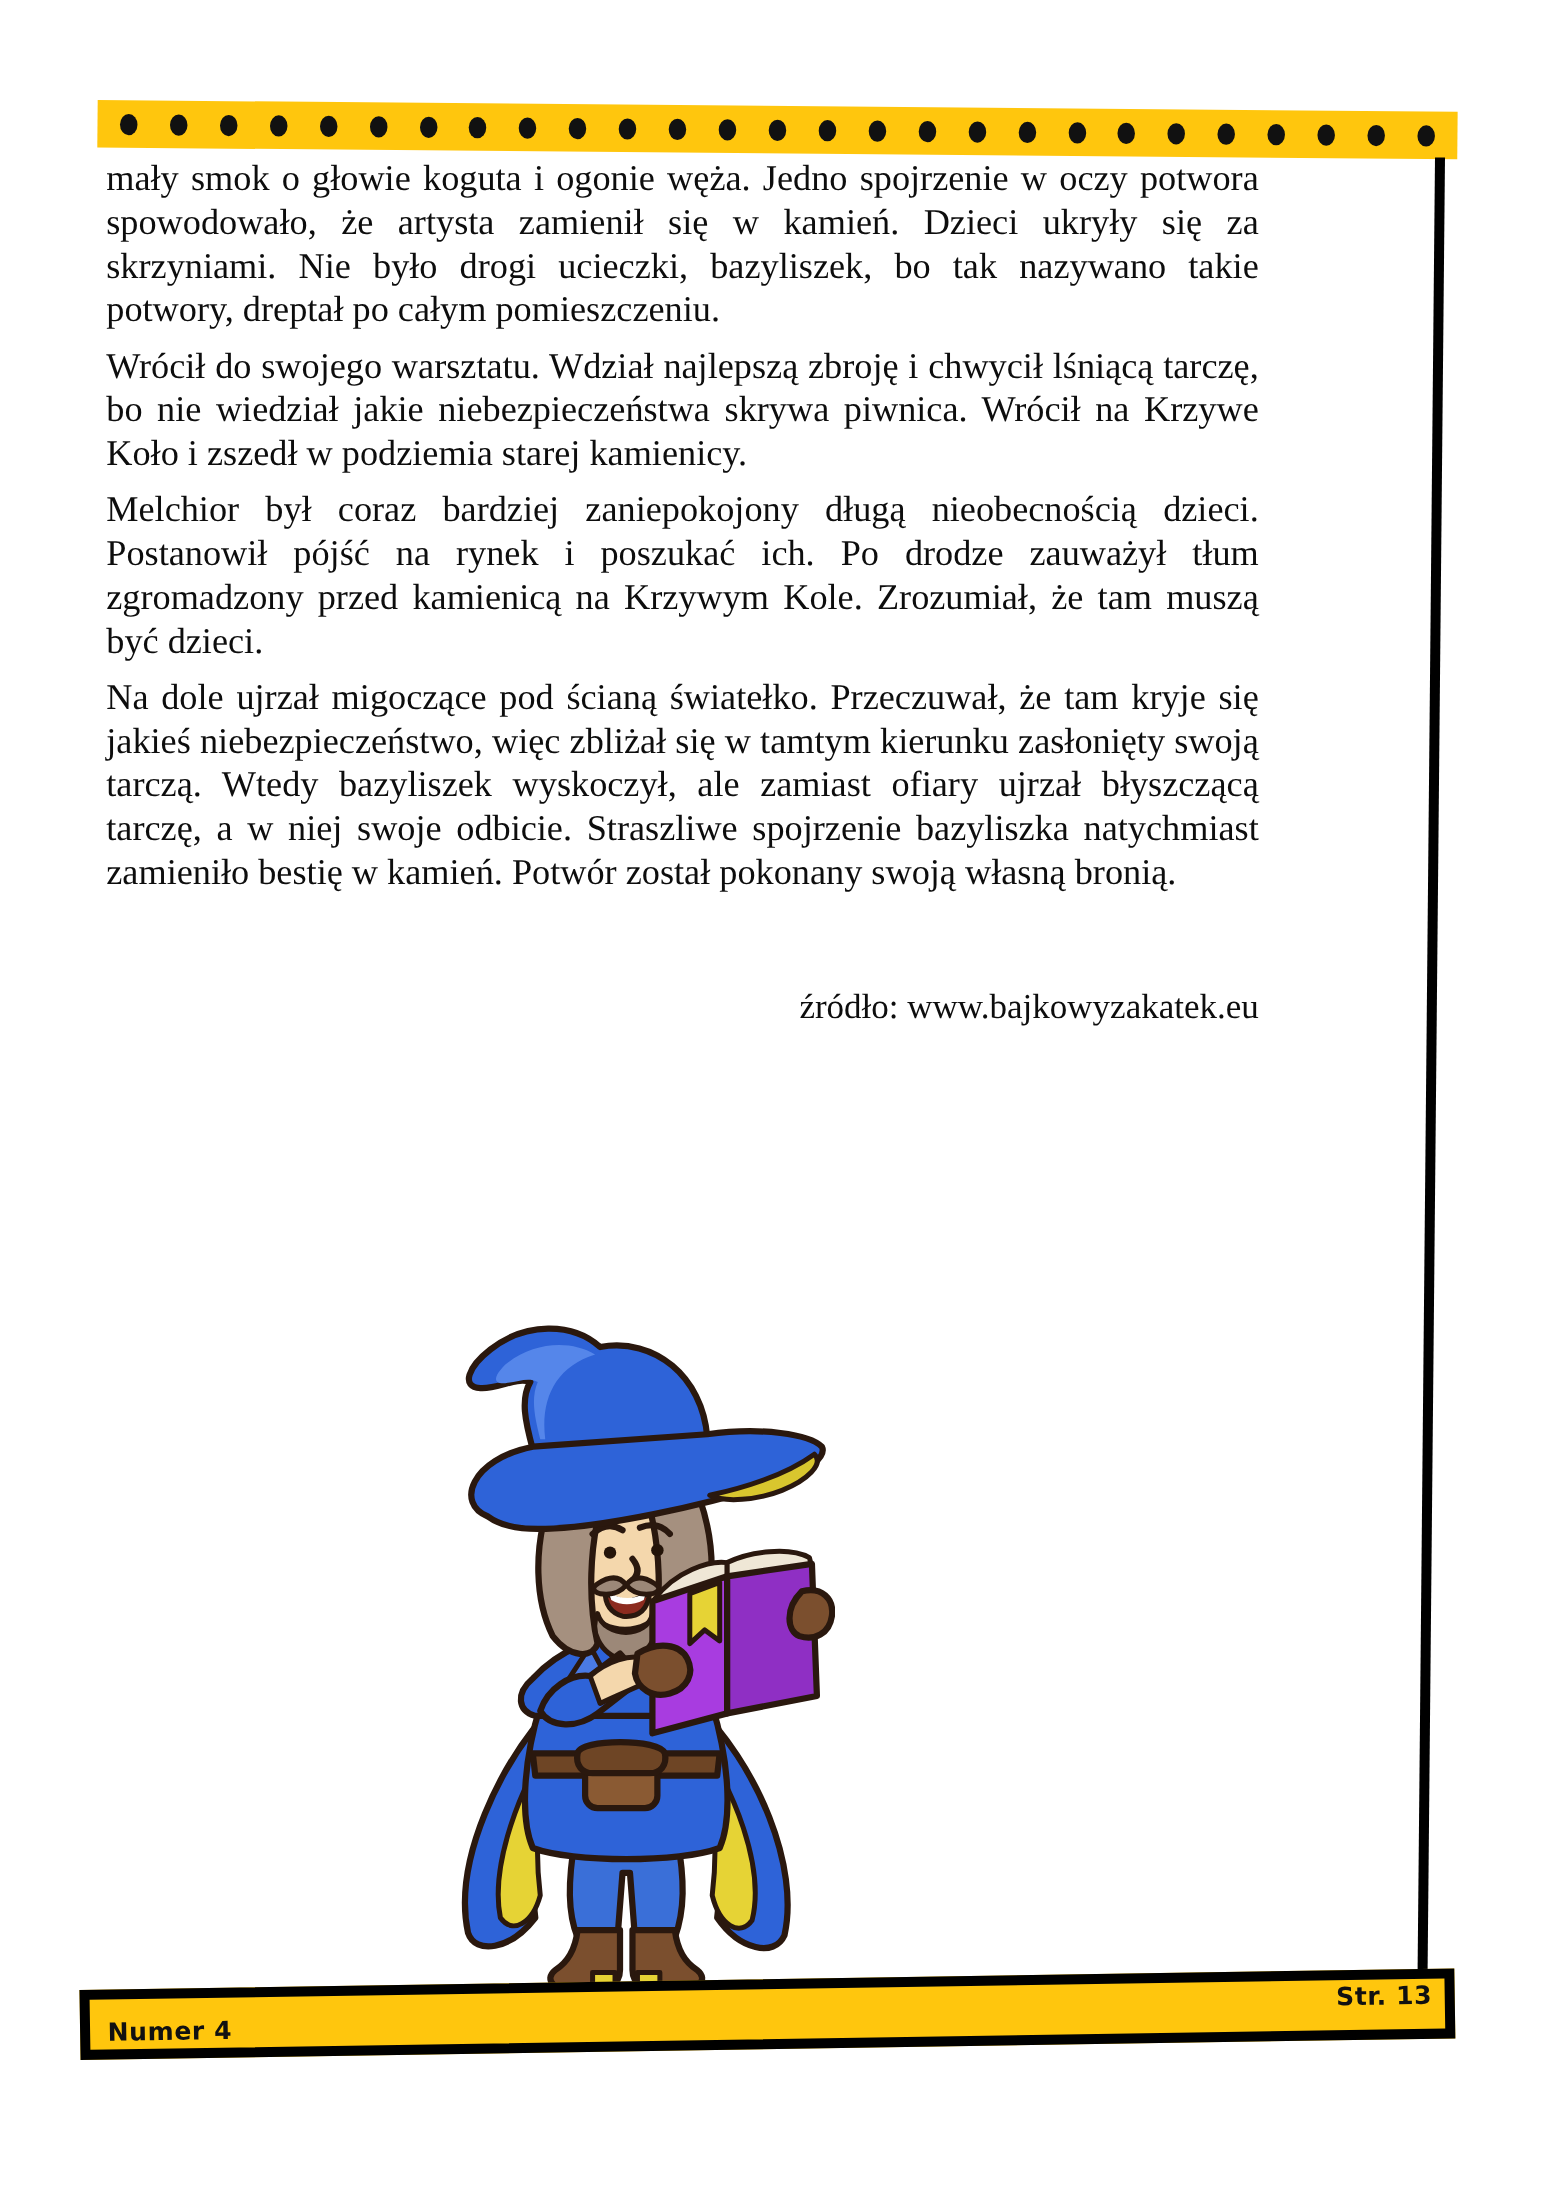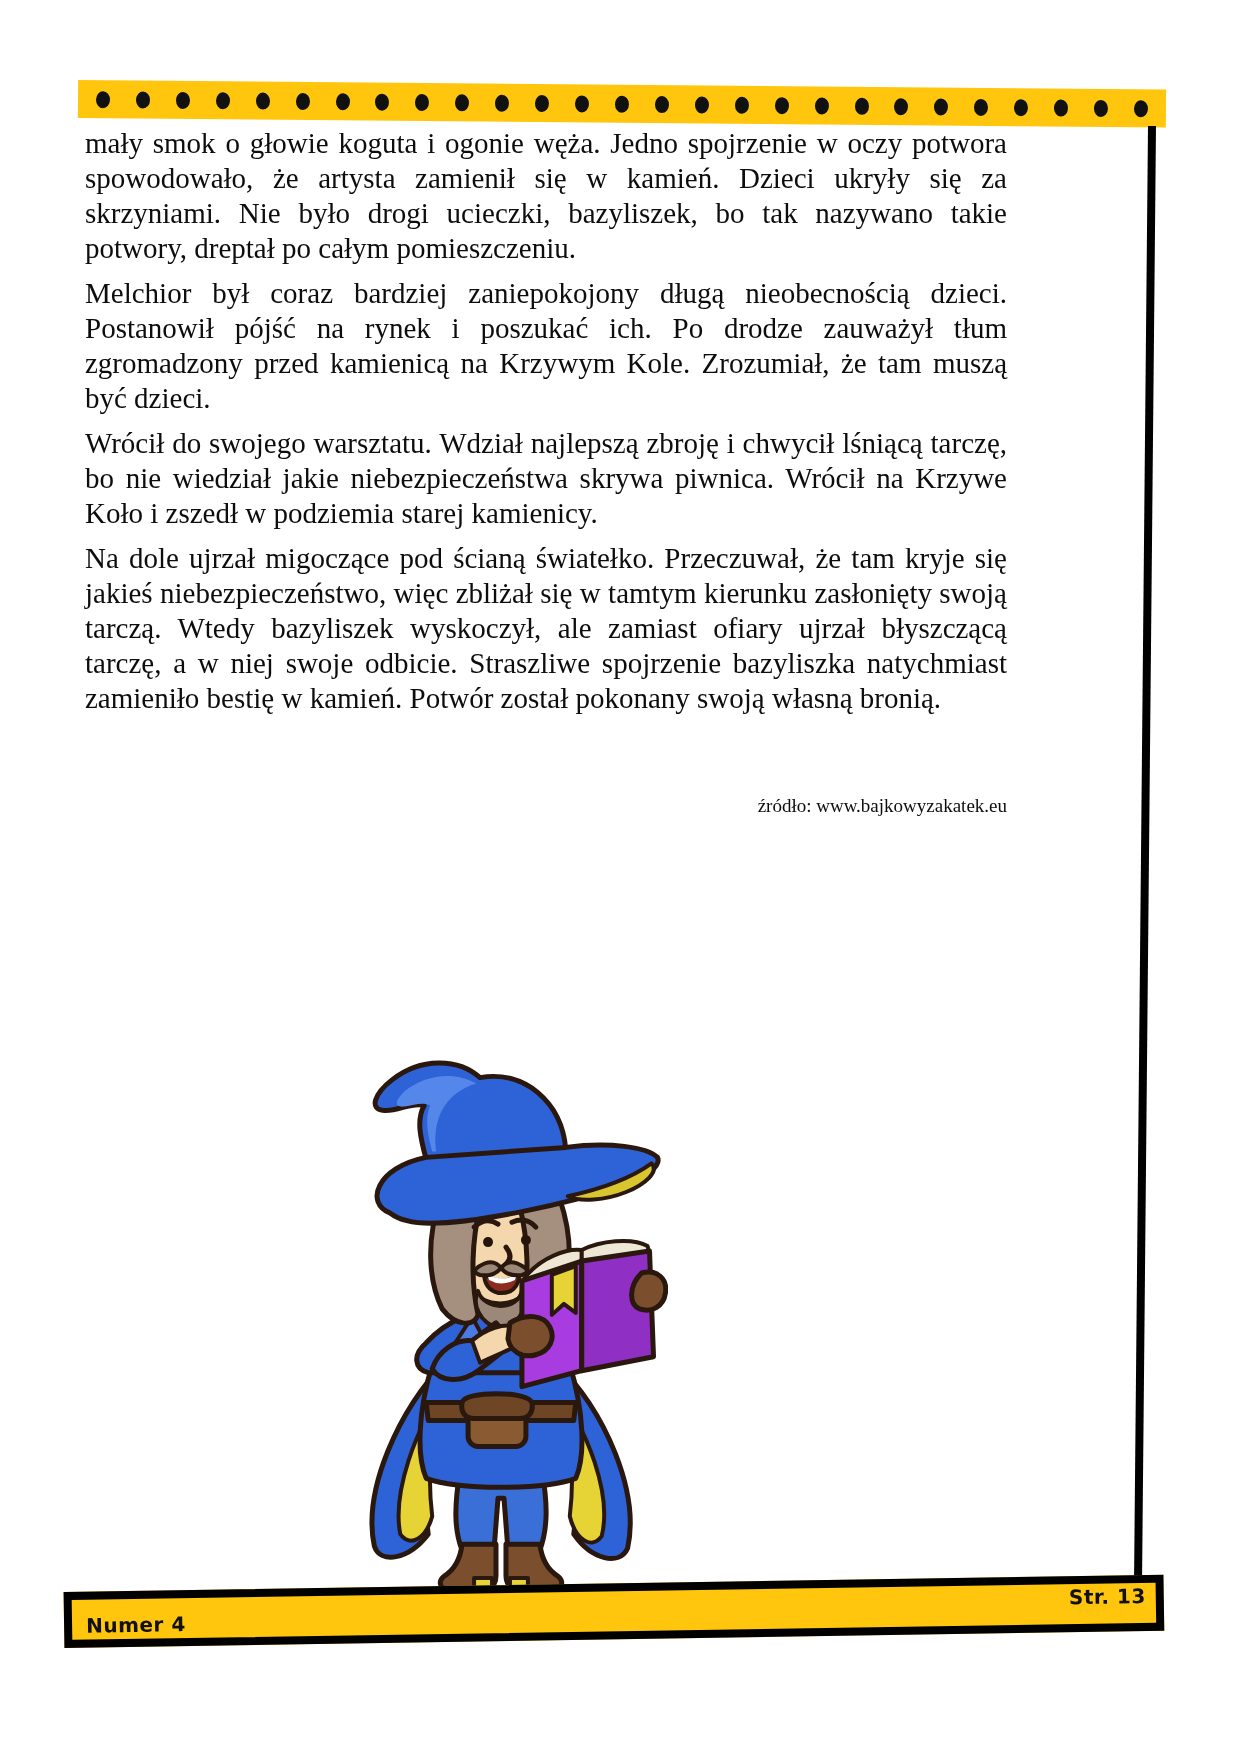--- a/index.html
+++ b/index.html
@@ -28,21 +28,21 @@
   
   .article{
     position:absolute;left:85px;top:126px;width:922px;
     font-size:29px;line-height:35px;color:#0d0d0d;
     text-align:justify;
   }
   .article p{margin:0 0 10px 0;}
   .source-line{
     margin-top:72px;
     text-align:right;
-    font-size:19px;
+    font-size:28px;
   }
   
   .wizard{
     position:absolute;left:328px;top:952px;width:340px;height:648px;
   }
   
   .footer-bar{
     position:absolute;left:64px;top:1592px;width:1100px;height:56px;
     background:#FFC60D;border:8px solid #000;box-sizing:border-box;
     transform:rotate(-0.9deg);transform-origin:left center;
@@ -90,22 +90,22 @@
       <span class="dot"></span>
       <span class="dot"></span>
       <span class="dot"></span>
     </div>
 
   <div class="right-border"></div>
 
   <div class="article">
     <div id="paragraphs">
         <p>mały smok o głowie koguta i ogonie węża. Jedno spojrzenie w oczy potwora spowodowało, że  artysta zamienił się w kamień.  Dzieci ukryły się za skrzyniami. Nie było drogi ucieczki,  bazyliszek, bo tak nazywano takie potwory,  dreptał po całym pomieszczeniu.</p>
+        <p>Wrócił  do swojego warsztatu. Wdział najlepszą zbroję i chwycił  lśniącą tarczę, bo nie wiedział jakie niebezpieczeństwa skrywa piwnica. Wrócił na Krzywe Koło i zszedł  w podziemia starej kamienicy.</p>
         <p>Melchior był coraz bardziej zaniepokojony długą nieobecnością dzieci. Postanowił pójść na rynek i poszukać ich. Po drodze zauważył tłum zgromadzony przed kamienicą na Krzywym Kole. Zrozumiał, że tam  muszą być dzieci.</p>
-        <p>Wrócił  do swojego warsztatu. Wdział najlepszą zbroję i chwycił  lśniącą tarczę, bo nie wiedział jakie niebezpieczeństwa skrywa piwnica. Wrócił na Krzywe Koło i zszedł  w podziemia starej kamienicy.</p>
         <p>Na dole ujrzał migoczące pod ścianą światełko. Przeczuwał, że tam kryje się jakieś niebezpieczeństwo, więc zbliżał się w tamtym kierunku zasłonięty swoją tarczą. Wtedy bazyliszek wyskoczył, ale zamiast ofiary ujrzał błyszczącą tarczę, a w niej swoje odbicie. Straszliwe spojrzenie bazyliszka natychmiast zamieniło bestię w kamień. Potwór został pokonany swoją własną bronią.</p>
       </div>
     <div class="source-line">źródło: www.bajkowyzakatek.eu</div>
   </div>
 
   <svg class="wizard" viewBox="0 0 340 650" xmlns="http://www.w3.org/2000/svg">
     <g stroke="#2a180e" stroke-width="5" stroke-linejoin="round" stroke-linecap="round">
 
       <path d="M118,410 C70,460 34,540 46,596 C52,614 80,610 100,584 C92,520 100,455 124,420 Z" fill="#2e63d8"></path>
       <path d="M120,432 C86,478 64,544 72,584 C82,598 98,588 104,566 C98,516 104,462 126,434 Z" fill="#E6D335" stroke-width="4"></path>

